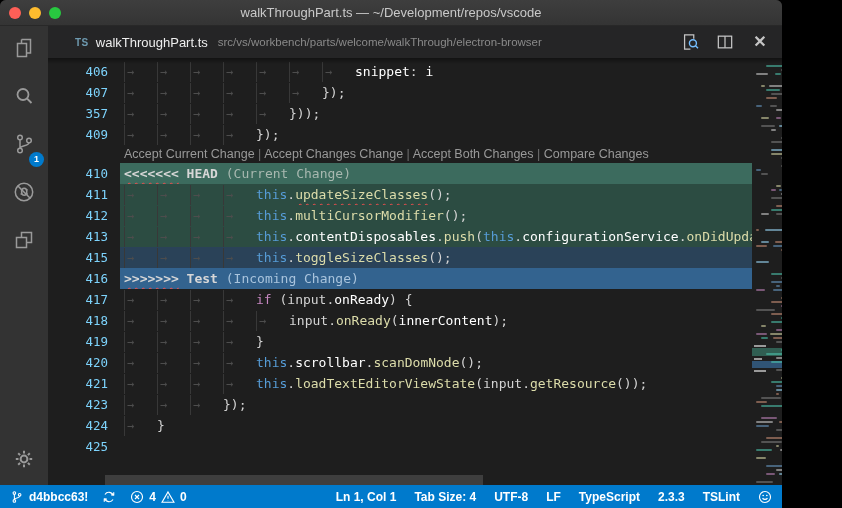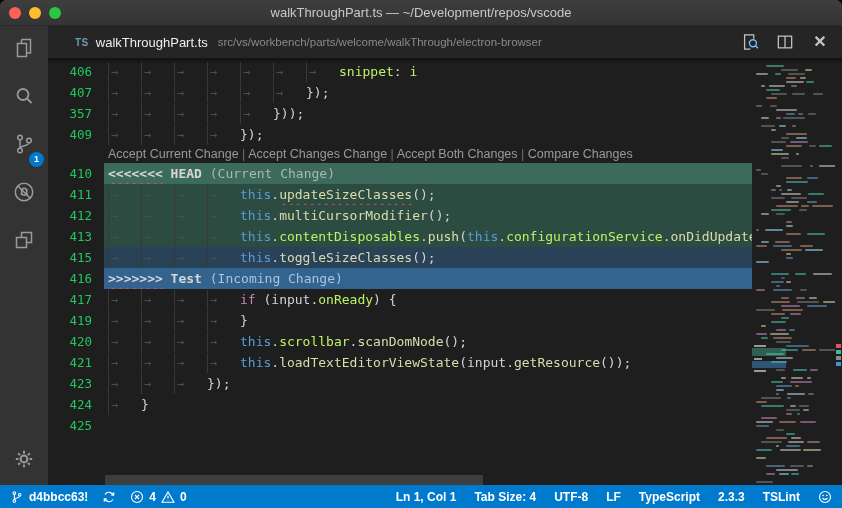--- a/index.html
+++ b/index.html
@@ -1,16 +1,16 @@
 <!DOCTYPE html>
 <html><head>
 <meta charset="utf-8">
 <style>
   html,body{margin:0;padding:0;background:#000;}
-  #window{position:relative;width:842px;height:508px;overflow:hidden;border-radius:6px 6px 0 0;
+  #window{position:relative;width:782px;height:508px;overflow:hidden;border-radius:6px 6px 0 0;
           font-family:"Liberation Sans",sans-serif;background:#1e1e1e;}
   
   .titlebar{position:relative;height:25px;background:linear-gradient(#3e3e3e,#343434);
             border-bottom:1px solid #282828;display:flex;align-items:center;justify-content:center;}
   .traffic{position:absolute;left:9px;top:7px;display:flex;gap:8px;}
   .traffic span{width:12px;height:12px;border-radius:50%;display:block;}
   .tl-close{background:#ff5f57;} .tl-min{background:#febc2e;} .tl-zoom{background:#28c840;}
   .win-title{font-size:13px;color:#c9c9c9;}
   
   .main{display:flex;height:459px;}
@@ -31,27 +31,27 @@
   .tab-actions svg{width:20px;height:20px;}
   .close-x{font-size:16px;font-weight:bold;line-height:20px;}
   
   .editor{position:relative;flex:1;display:flex;min-height:0;background:#1e1e1e;}
   .editor::after{content:'';position:absolute;top:0;left:0;right:0;height:6px;
                  background:linear-gradient(rgba(0,0,0,.4),transparent);pointer-events:none;}
   .code{width:704px;flex:none;overflow:hidden;position:relative;padding-top:3px;
         font-family:"DejaVu Sans Mono",monospace;font-size:13px;}
   .row{display:flex;height:21px;line-height:21px;}
   .ln{width:56px;flex:none;text-align:right;padding-right:12px;box-sizing:border-box;
-      color:#22c55e;font-size:12.5px;background:#1e1e1e;}
+      color:#7dd3fc;font-size:12.5px;background:#1e1e1e;margin-left:16px;}
   .ct{flex:1;min-width:0;white-space:pre;overflow:hidden;padding-left:4px;color:#d4d4d4;}
   .bg-curh .ct{background:#3c6b5e;} .bg-cur .ct{background:#2c4c42;}
   .bg-inch .ct{background:#33638f;} .bg-inc .ct{background:#2a4258;}
   .tab{display:inline-block;width:33px;box-sizing:border-box;border-left:1px solid #383838;
        padding-left:2px;color:#4d4d4d;font-size:12px;height:21px;}
-  .tk-this{color:#569cd6;} .tk-prop{color:#bef264;} .tk-fn{color:#dcdcaa;}
+  .tk-this{color:#569cd6;} .tk-prop{color:#ffffff;} .tk-fn{color:#dcdcaa;}
   .tk-kw{color:#c586c0;} .tk-plain{color:#d4d4d4;}
   .tk-marker{color:#d7d7d7;font-weight:bold;}
   .tk-mdesc{color:#a8b8b0;}
   .bg-inch .tk-mdesc{color:#a9c4dd;}
   .sq{text-decoration:underline;text-decoration-style:wavy;text-decoration-color:#f14c4c;
       text-decoration-thickness:1px;text-underline-offset:3.5px;text-decoration-skip-ink:none;}
   .codelens{display:flex;height:18px;line-height:18px;font-family:"Liberation Sans",sans-serif;font-size:12.5px;}
   .codelens .ln{height:18px;line-height:18px;}
   .cl-link{color:#999999;cursor:pointer;}
   .cl-sep{color:#6f6f6f;}
@@ -220,20 +220,24 @@
               <span class="ln">415</span>
               <span class="ct"><span class="tab">→</span><span class="tab">→</span><span class="tab">→</span><span class="tab">→</span><span class="tk-this">this</span><span class="tk-plain">.</span><span class="tk-fn">toggleSizeClasses</span><span class="tk-plain">();</span></span>
             </div>
             <div class="row bg-inch">
               <span class="ln">416</span>
               <span class="ct"><span class="tk-marker sq">&gt;&gt;&gt;&gt;&gt;&gt;&gt;</span><span class="tk-marker"> Test </span><span class="tk-mdesc">(Incoming Change)</span></span>
             </div>
             <div class="row">
               <span class="ln">417</span>
               <span class="ct"><span class="tab">→</span><span class="tab">→</span><span class="tab">→</span><span class="tab">→</span><span class="tk-kw">if</span><span class="tk-plain"> (</span><span class="tk-plain">input</span><span class="tk-plain">.</span><span class="tk-prop">onReady</span><span class="tk-plain">) {</span></span>
+            </div>
+            <div class="row">
+              <span class="ln">418</span>
+              <span class="ct"><span class="tab">→</span><span class="tab">→</span><span class="tab">→</span><span class="tab">→</span><span class="tab">→</span><span class="tk-plain">input</span><span class="tk-plain">.</span><span class="tk-fn">onReady</span><span class="tk-plain">(</span><span class="tk-prop">innerContent</span><span class="tk-plain">);</span></span>
             </div>
             <div class="row">
               <span class="ln">419</span>
               <span class="ct"><span class="tab">→</span><span class="tab">→</span><span class="tab">→</span><span class="tab">→</span><span class="tk-plain">}</span></span>
             </div>
             <div class="row">
               <span class="ln">420</span>
               <span class="ct"><span class="tab">→</span><span class="tab">→</span><span class="tab">→</span><span class="tab">→</span><span class="tk-this">this</span><span class="tk-plain">.</span><span class="tk-prop">scrollbar</span><span class="tk-plain">.</span><span class="tk-fn">scanDomNode</span><span class="tk-plain">();</span></span>
             </div>
             <div class="row">

